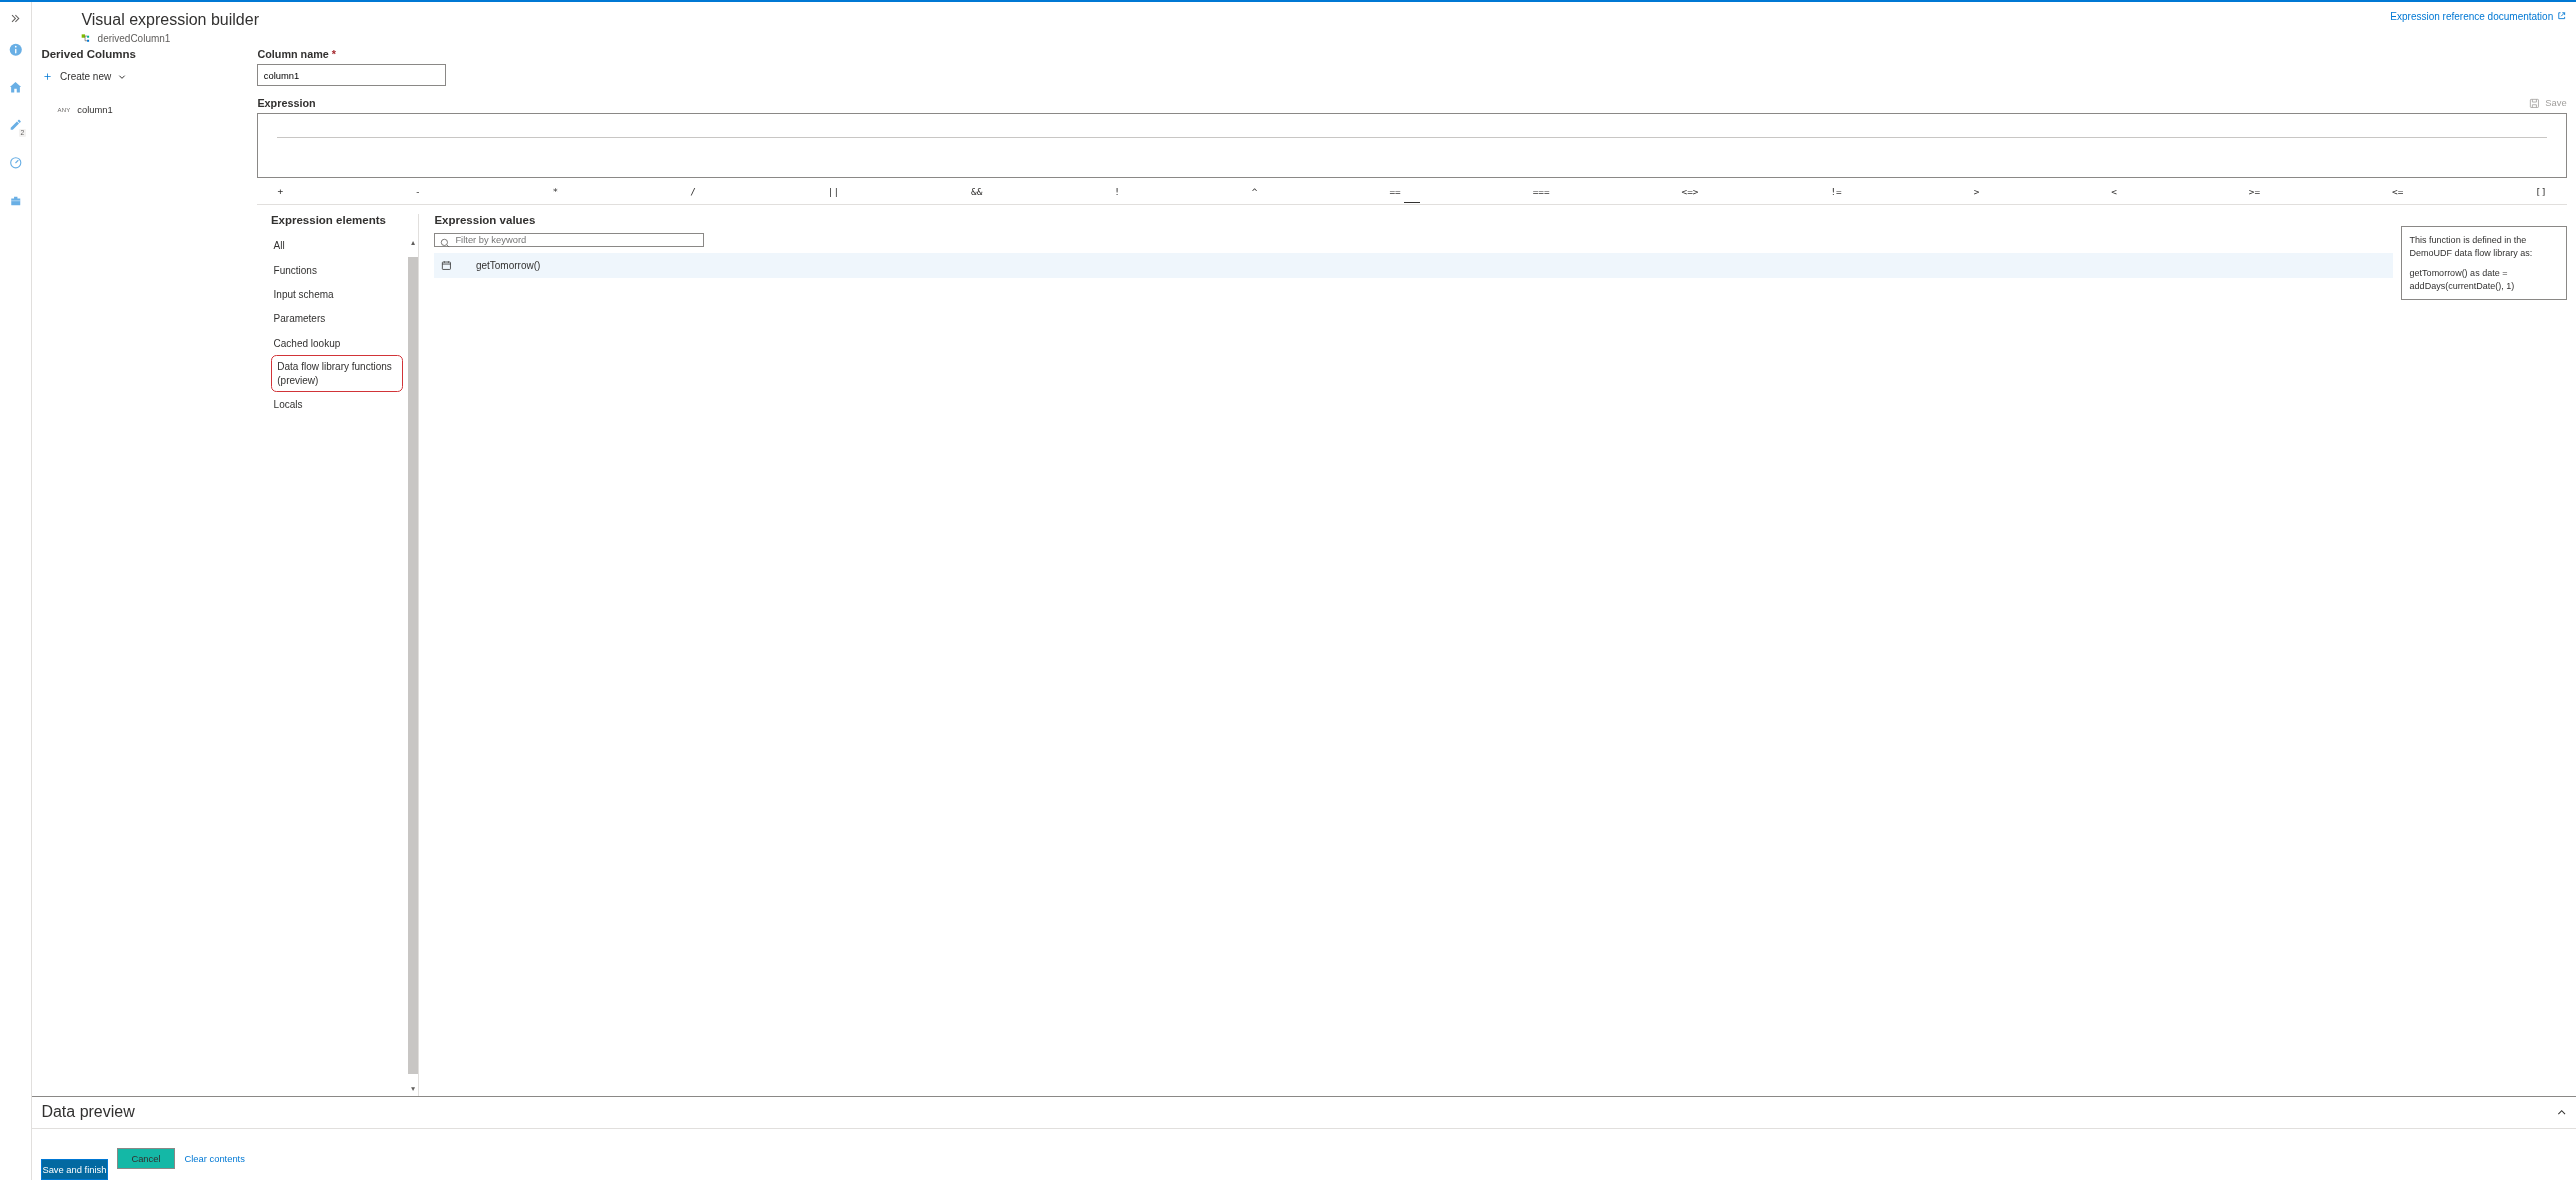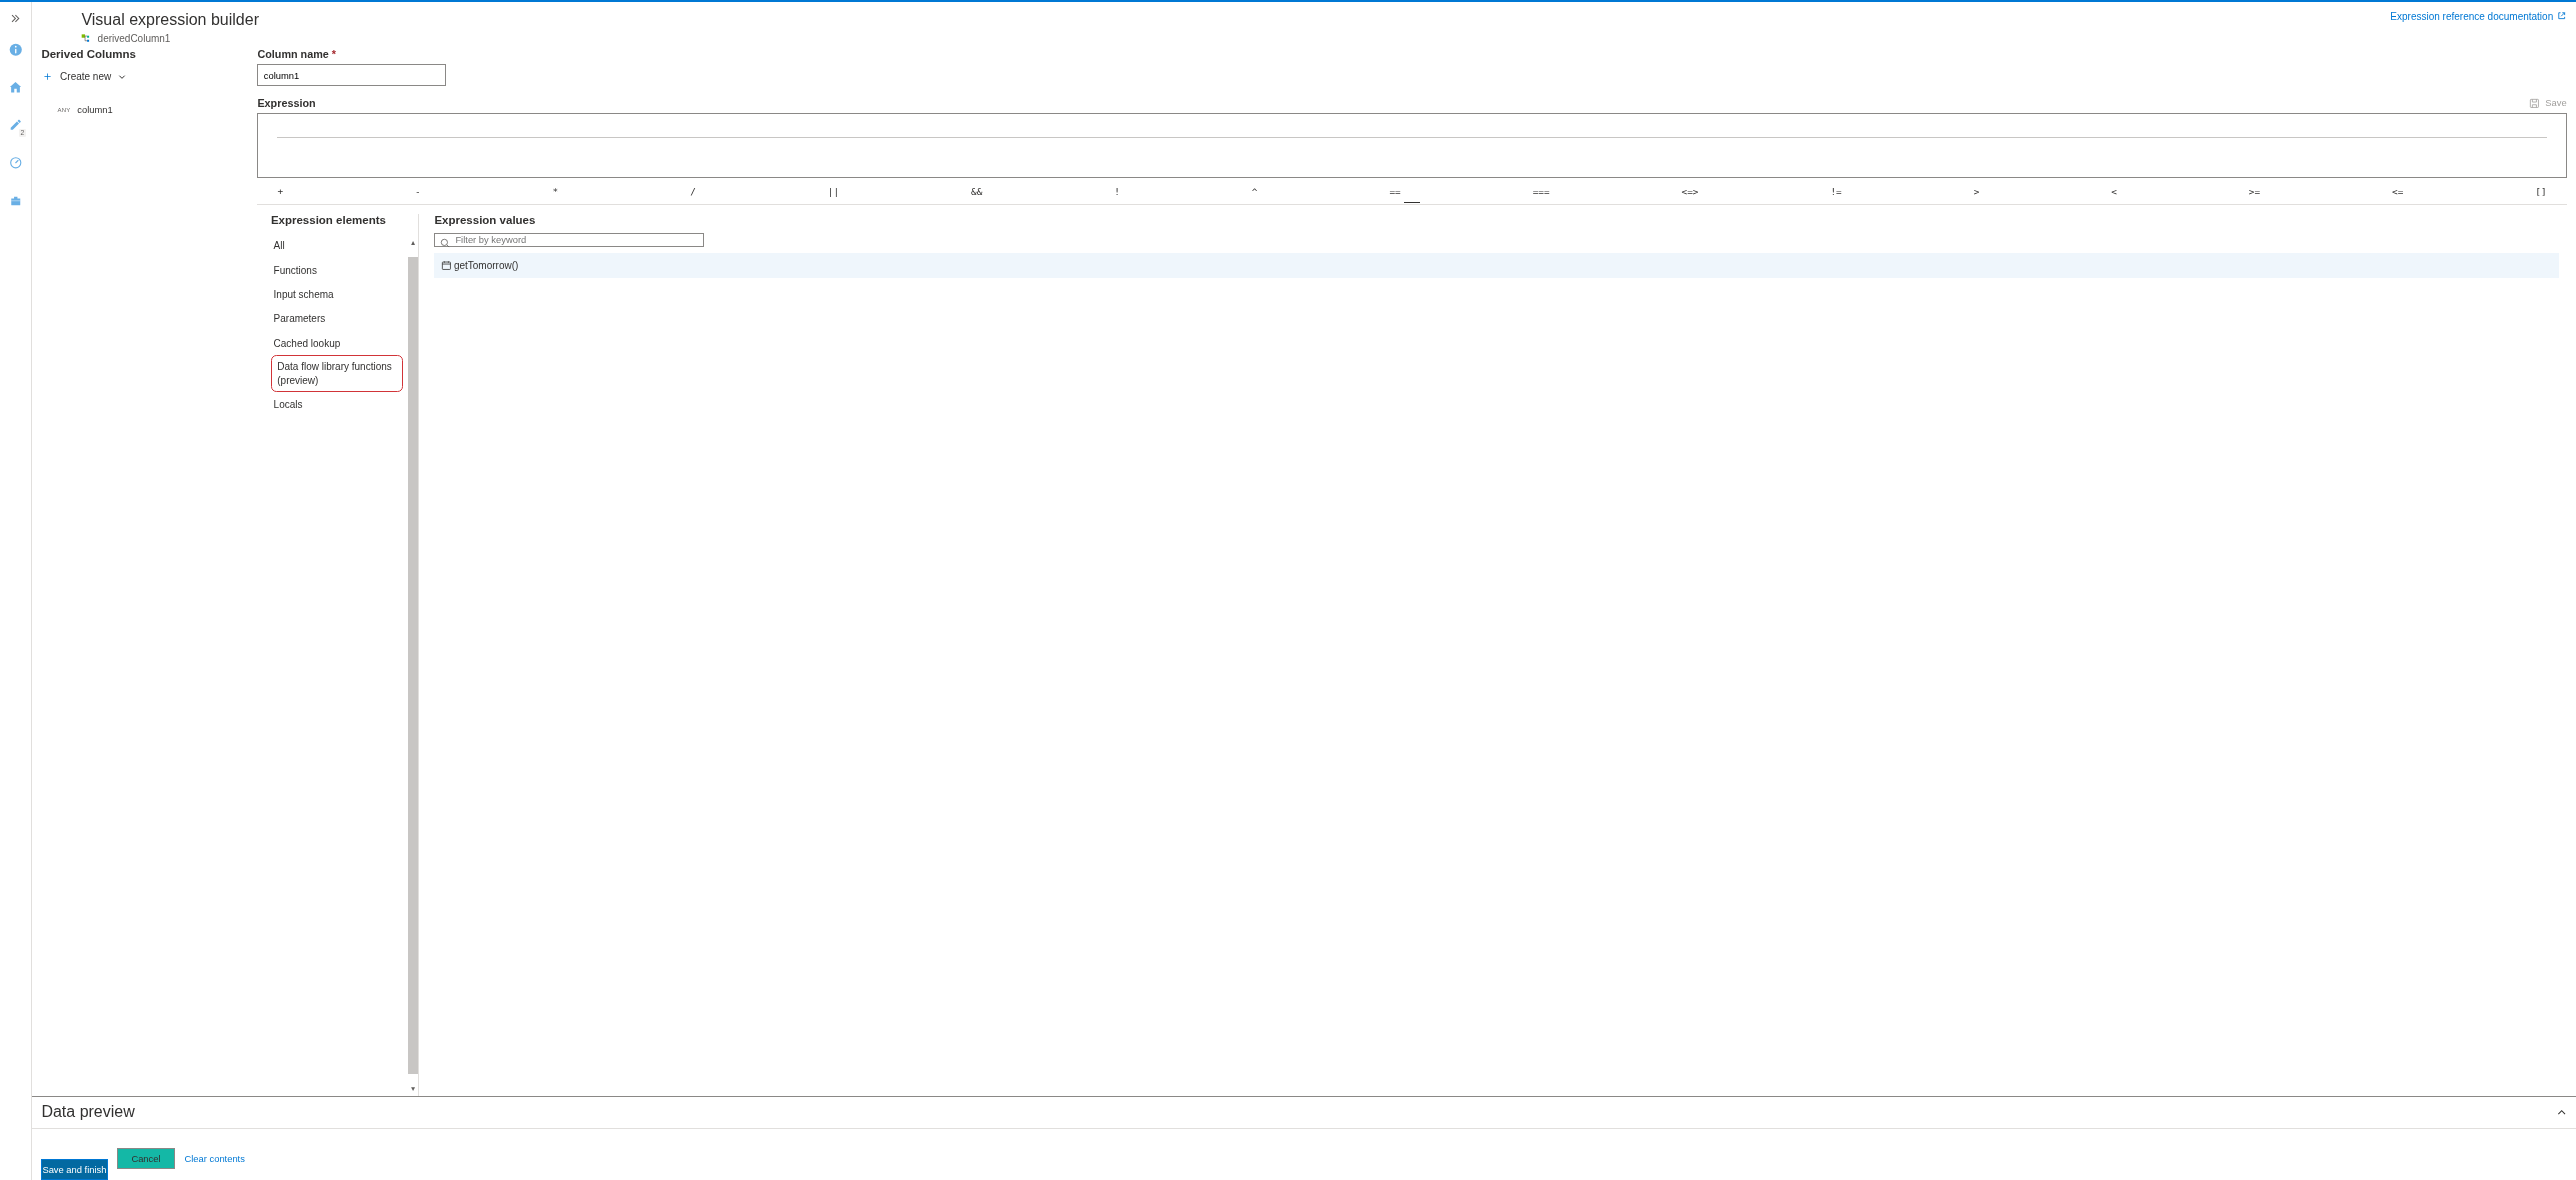--- a/index.html
+++ b/index.html
@@ -187,21 +187,21 @@
 
   .values-panel { flex:1; padding: 0 8px 0 15px; display:flex; flex-direction:column; min-width:0;}
   .values-title { font-size:11.5px; font-weight:600; margin-bottom:6.7px;}
   .filter-wrap { position:relative; width:270px; margin-bottom:6.7px;}
   .filter-input {
     width:100%; height:14px; border:0.7px solid #8a8886;
     padding: 0 5.4px 0 20px; font-size:9.4px; font-family:inherit;
   }
   .filter-wrap svg { position:absolute; left:5.4px; top:5.4px; width:10px; height:10px; color:#605e5c;}
   .value-row {
-    display:flex; align-items:center; gap:2px;
+    display:flex; align-items:center; gap:24px;
     background:#eff6fc; padding:6.7px 6.7px; cursor:pointer;
     font-size:10px;
   }
 
   .tooltip-box {
     width: 166px; flex-shrink:0;
     border:0.7px solid #8a8886;
     padding: 6.7px 8px;
     font-size: 9px;
     line-height:1.45;
@@ -392,20 +392,25 @@
             </div>
             <div class="value-row">
               <svg width="10.8" height="10.8" viewBox="0 0 16 16" fill="none" stroke="#323130" stroke-width="1.2">
                   <rect x="2" y="3" width="12" height="11" rx="1"></rect>
                   <path d="M2 6h12M5 2v2M11 2v2"></path>
                 </svg>
               <span>getTomorrow()</span>
             </div>
           </div>
 
+          <div class="tooltip-box">
+            <div>This function is defined in the DemoUDF data flow library as:</div>
+            <div style="height:6.7px"></div>
+            <div>getTomorrow() as date = addDays(currentDate(), 1)</div>
+          </div>
 
         </div>
 
       </div>
     </div>
 
     <div class="preview-bar">
       <span class="preview-title">Data preview</span>
       <span class="chev">
         <svg width="9.4" height="9.4" viewBox="0 0 14 14" fill="none" stroke="#323130" stroke-width="1.5">

